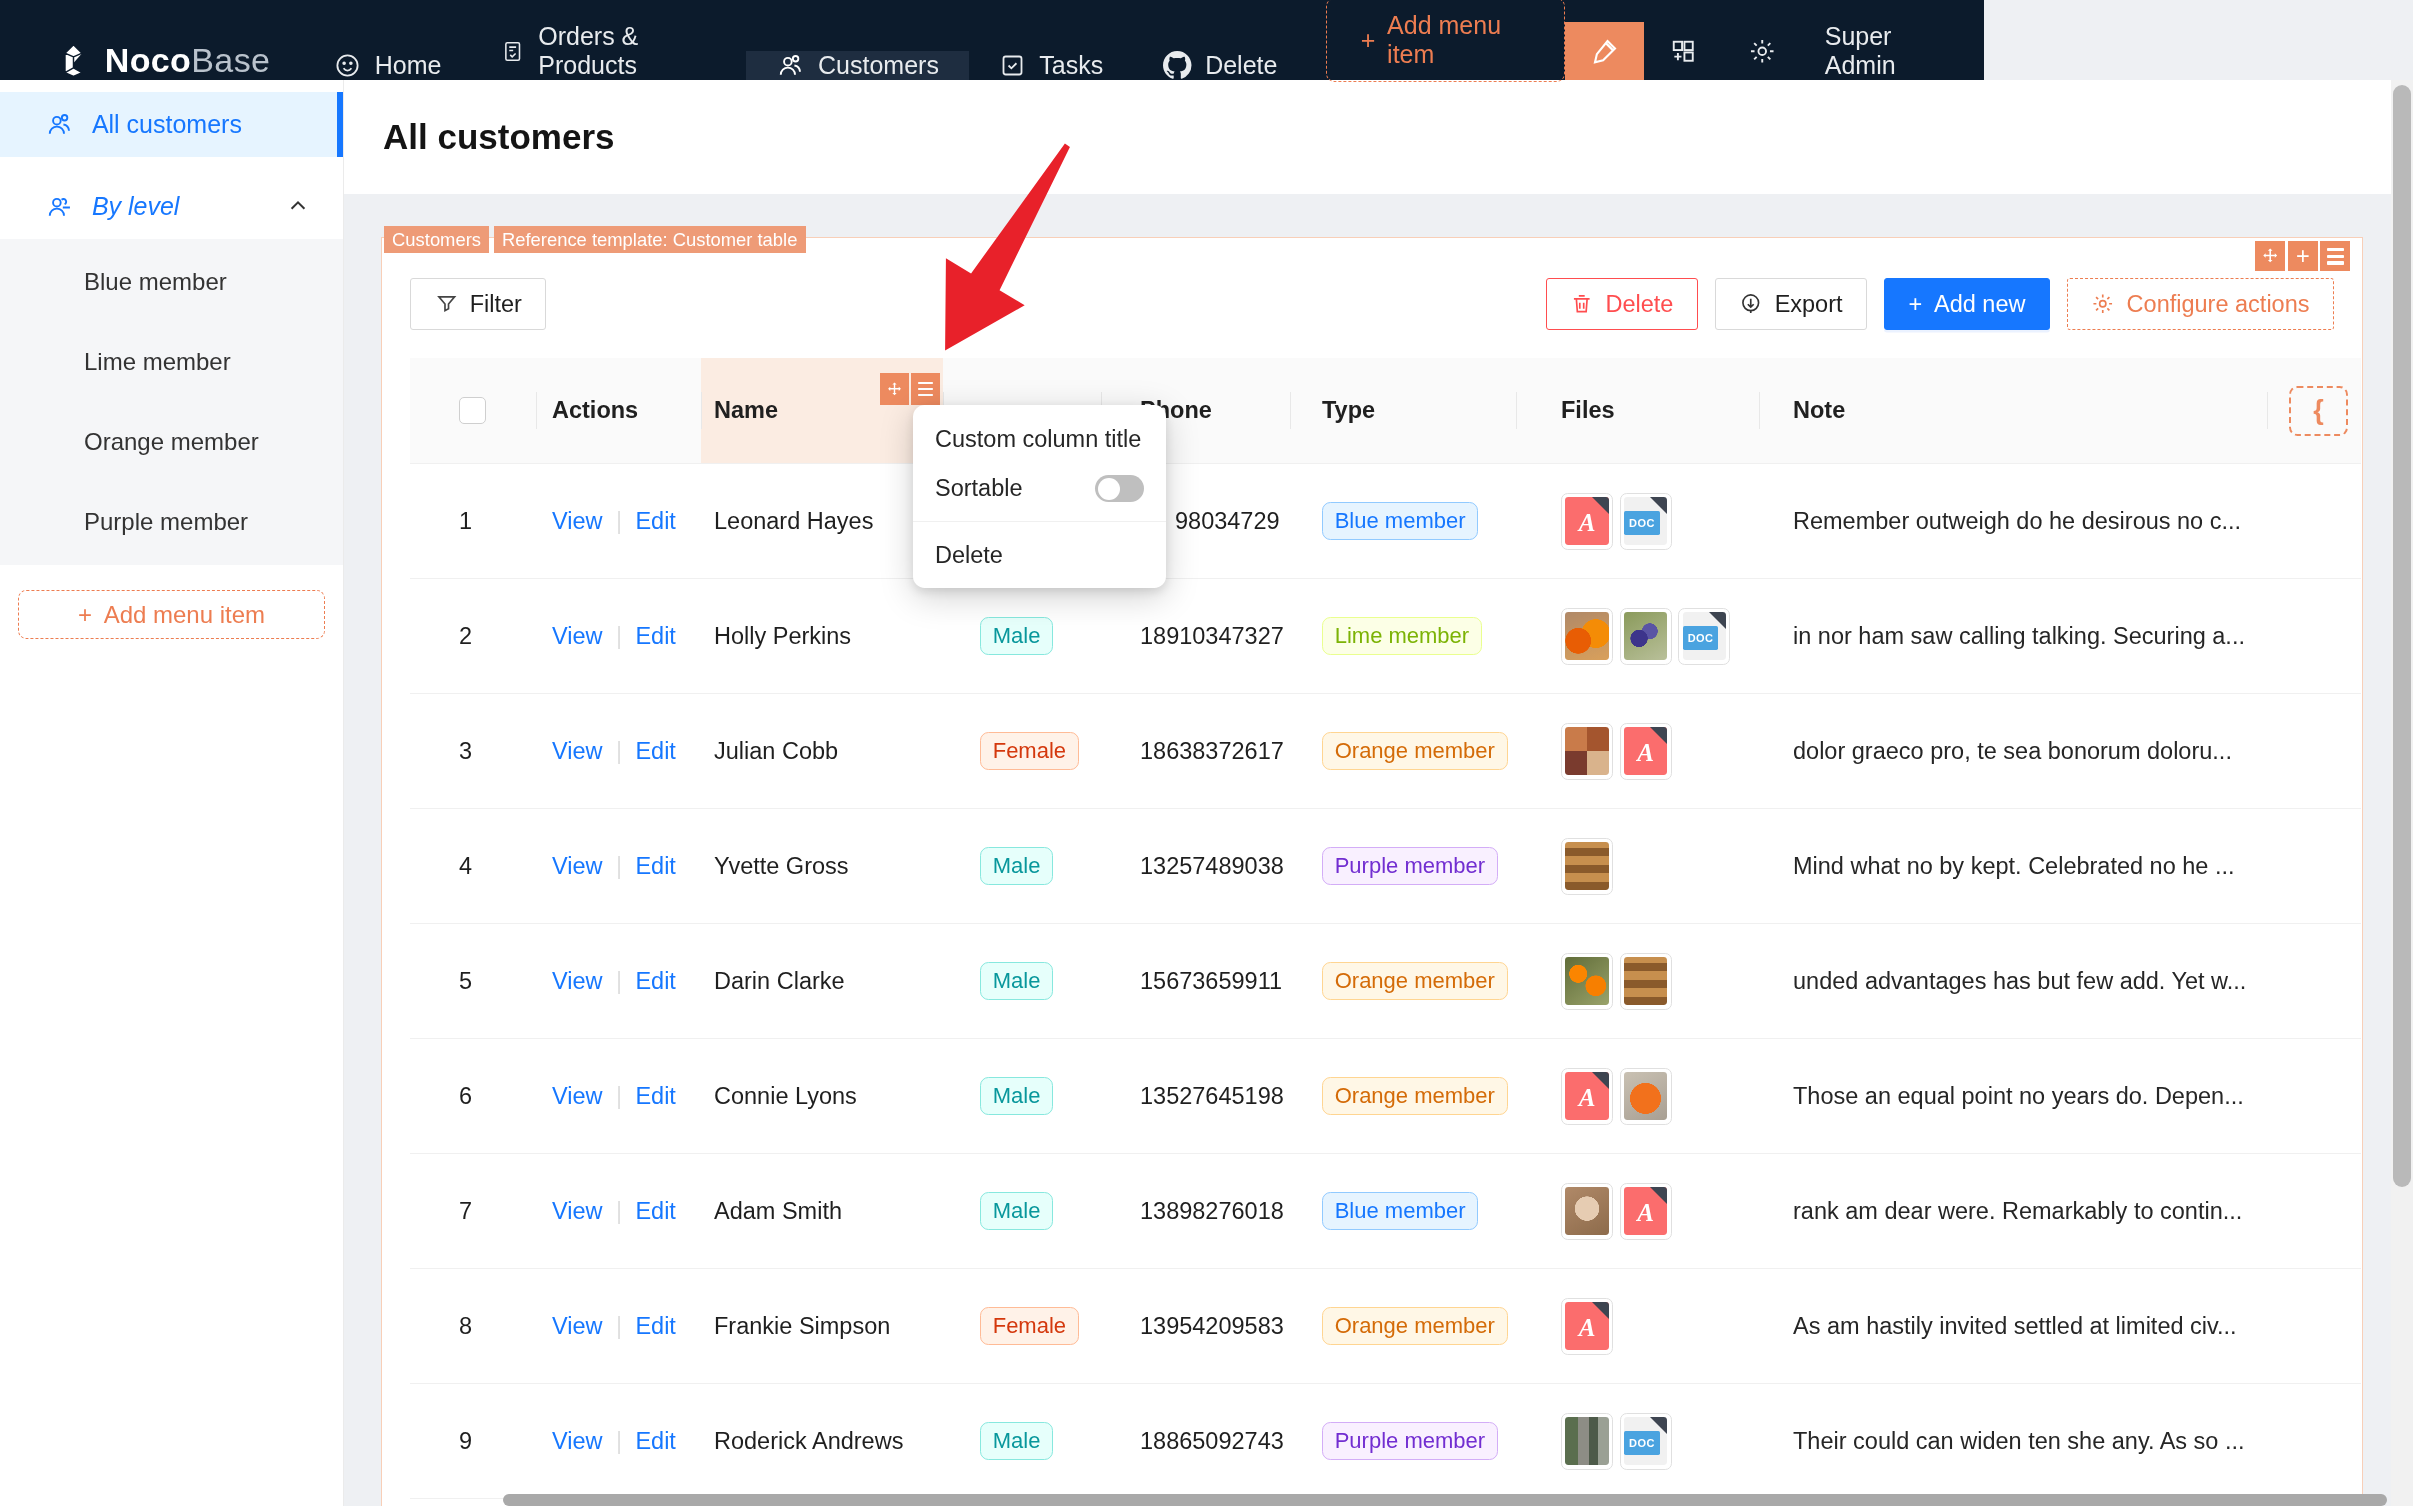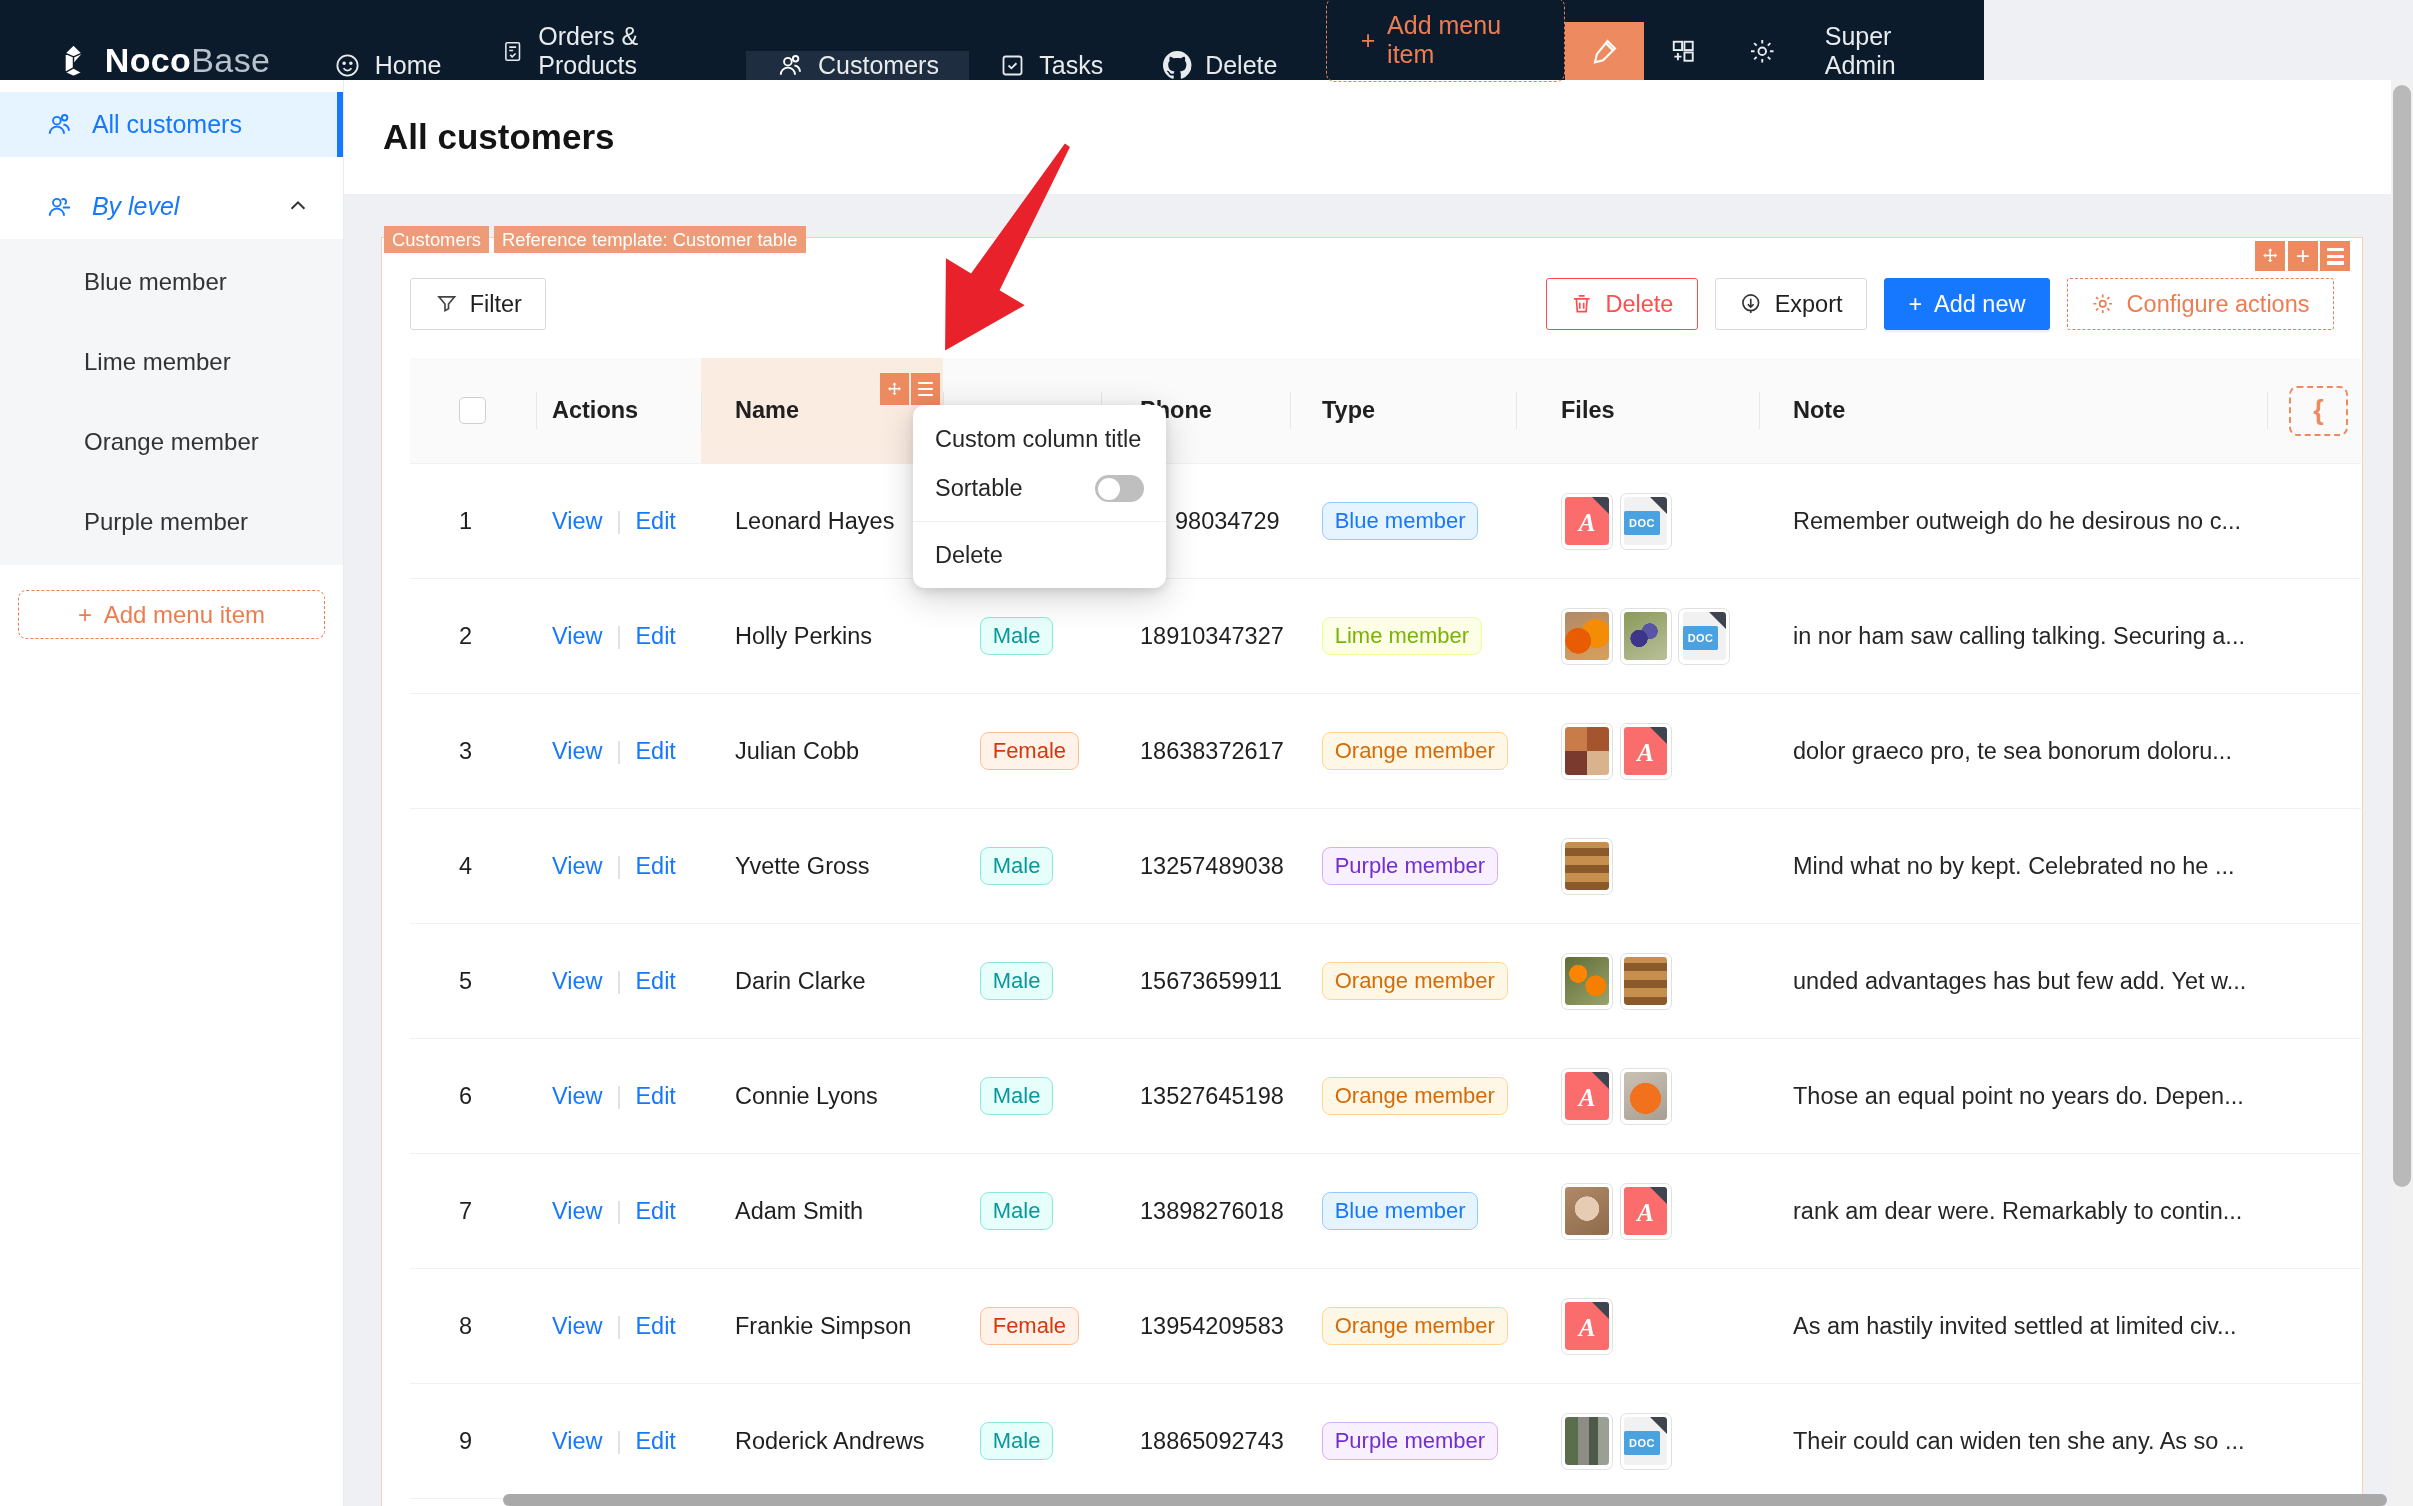--- a/index.html
+++ b/index.html
@@ -57,21 +57,21 @@
   .thead { height:106px; background:#fafafa; font-weight:600; color:#202020; }
   .tbody-row { height:115px; background:#fff; font-weight:400; }
   .th { position:relative; height:100%; display:flex; align-items:center; }
   .th::before { content:""; position:absolute; left:0; top:34px; width:0.8px; height:37px; background:#e8e8e8; }
   .th:first-child::before { display:none; }
   .th-name { background:#fbece2; }
   .name-designer { position:absolute; top:15px; right:3.4px; display:flex; gap:1.7px; }
   .nsq { width:29px; height:32px; background:#ed8a5f; color:#fff; display:flex; align-items:center; justify-content:center; cursor:pointer; }
   .nsq .bars { width:15px; }
   .nsq .bars span { height:2.5px; margin:3.4px 0; }
-  .pad1 { padding-left:49px; } .pad2 { padding-left:16px; } .pad3 { padding-left:34px; }
+  .pad1 { padding-left:49px; } .pad2 { padding-left:16px; } .pad3 { padding-left:13px; }
   .pad4 { padding-left:37px; } .pad5 { padding-left:39px; } .pad6 { padding-left:32px; }
   .pad7 { padding-left:45px; } .pad8 { padding-left:34px; }
   .checkbox { width:27px; height:27px; border:1.7px solid #cfcfcf; border-radius:5px; background:#fff; cursor:pointer; }
   .links { display:flex; align-items:center; gap:13.4px; }
   .link { color:#1677ff; cursor:pointer; }
   .vbar { color:#e0e0e0; }
   .tag { display:inline-block; border:1.7px solid; border-radius:8.4px; padding:3.4px 11.7px; font-size:22px; line-height:28.5px; white-space:nowrap; }
   .g-male { background:#e6fffb; border-color:#87e8de; color:#08979c; }
   .g-female { background:#fff2e8; border-color:#ffbb96; color:#d4380d; }
   .t-blue { background:#e6f4ff; border-color:#91caff; color:#1677ff; }

